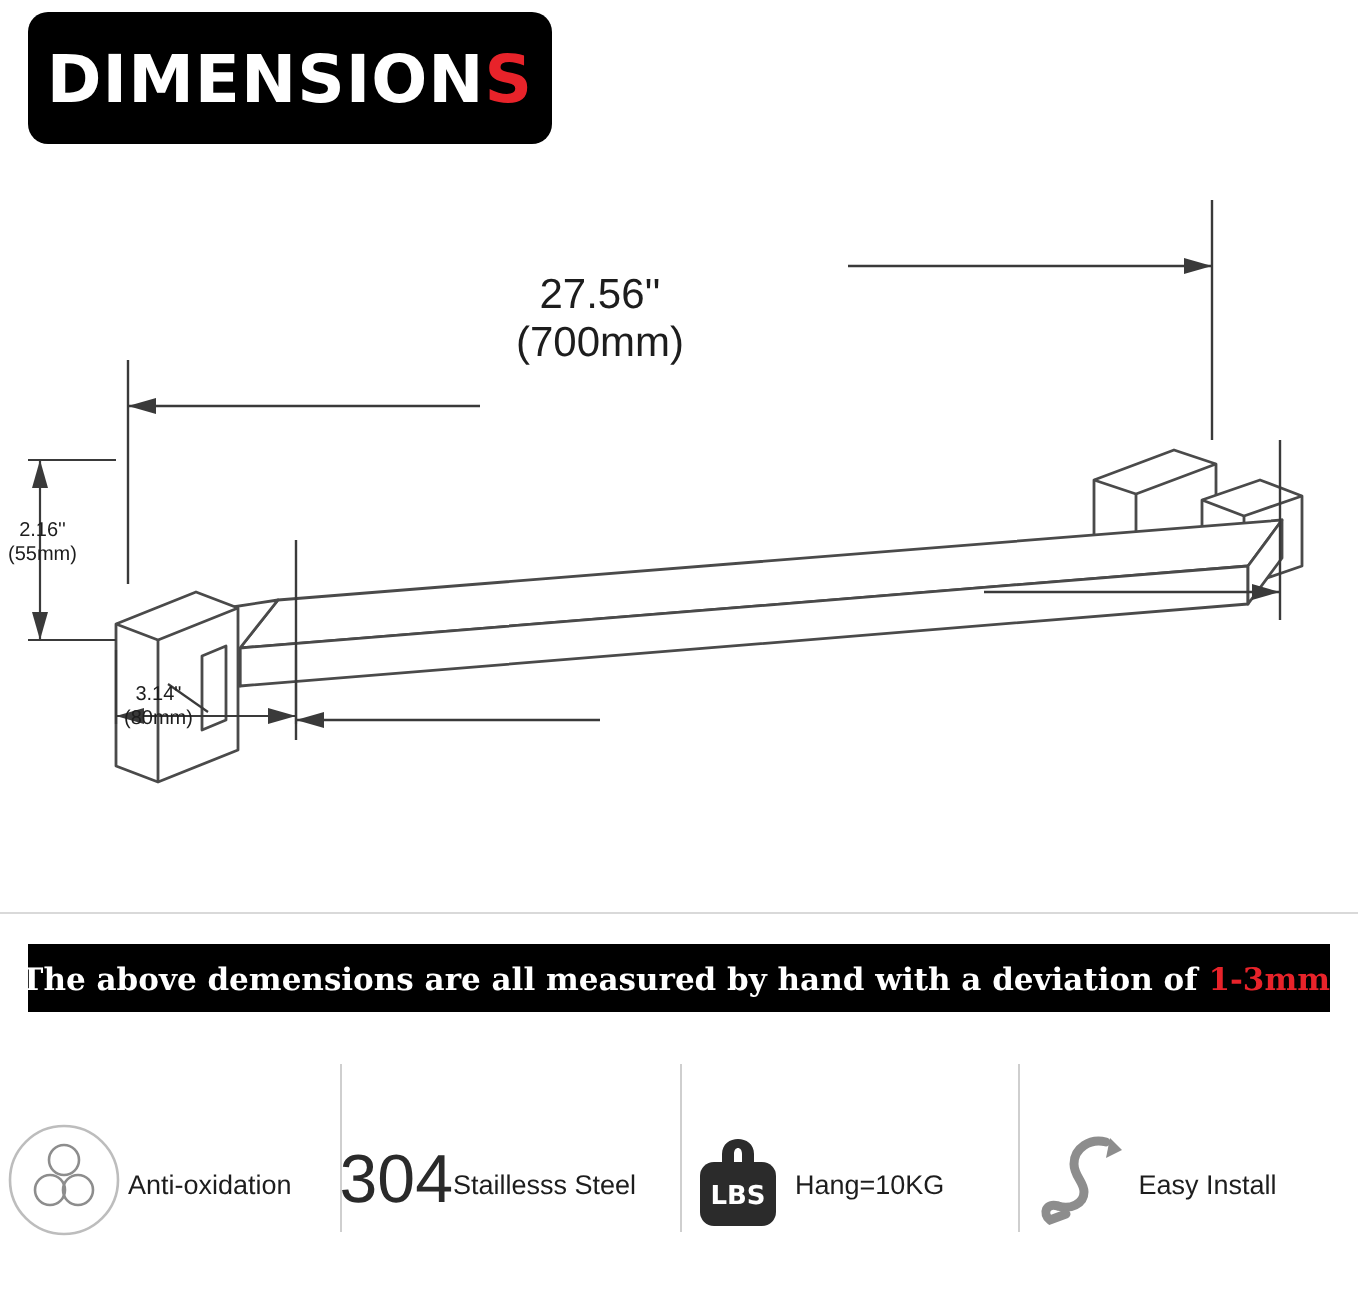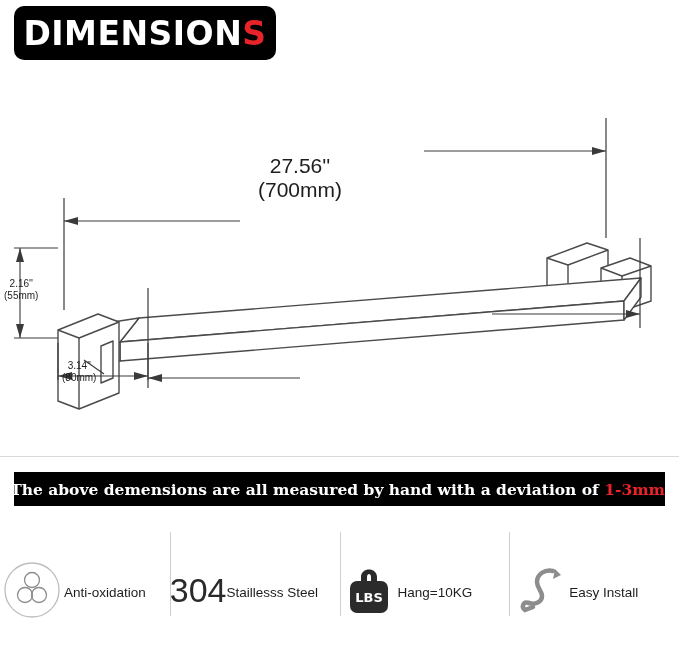--- a/index.html
+++ b/index.html
@@ -15,42 +15,42 @@
     position: relative;
     overflow: hidden;
   }
 
   
   .title-badge {
     position: absolute;
     left: 14px;
     top: 6px;
     width: 262px;
-    height: 54px;
+    height: 66px;
     background: #000000;
     border-radius: 10px;
     display: flex;
     align-items: center;
     justify-content: center;
   }
   .title-text {
     font-family: "DejaVu Sans", sans-serif;
     font-weight: bold;
     font-size: 33px;
     letter-spacing: 0.5px;
     color: #ffffff;
     white-space: nowrap;
   }
   .title-text .accent { color: #e8232a; }
 
   
   .diagram {
     position: absolute;
     left: 0;
-    top: 88px;
+    top: 70px;
     width: 679px;
     height: 390px;
   }
   .diagram svg { display: block; }
 
   .dim-label {
     position: absolute;
     font-family: "Liberation Sans", sans-serif;
     color: #1d1d1d;
     text-align: center;

